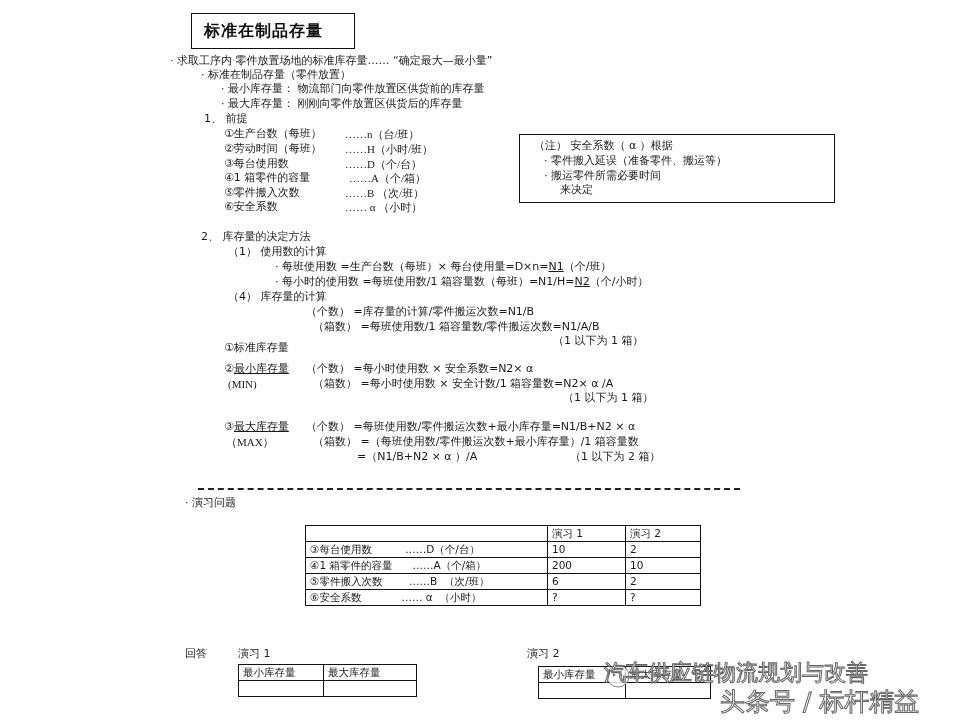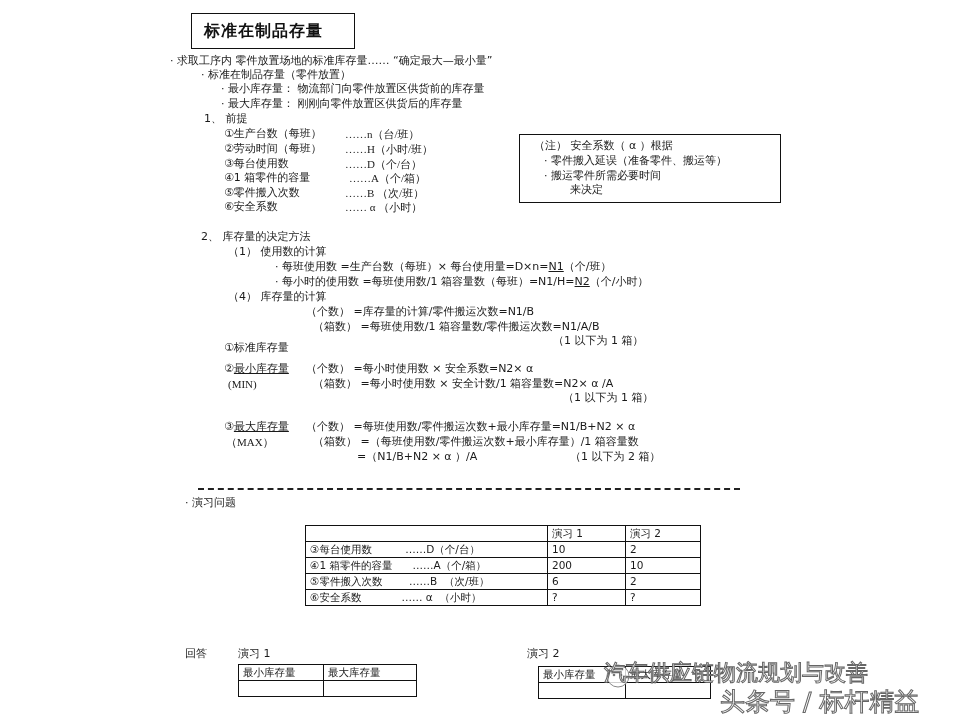--- a/index.html
+++ b/index.html
@@ -5,21 +5,21 @@
   html, body { margin:0; padding:0; background:#ffffff; }
   body { width:960px; height:720px; position:relative; overflow:hidden;
          font-family:"DejaVu Sans", "Liberation Sans", sans-serif; color:#111; }
   .abs { position:absolute; white-space:nowrap; }
   .t { font-size:11px; line-height:14px; color:#1a1a1a; }
   .serif { font-family:"Liberation Serif", "DejaVu Serif", serif; }
   .u { text-decoration:underline; }
   #title-box { left:191px; top:13px; width:164px; height:36px; border:1.5px solid #111;
                box-sizing:border-box; display:flex; align-items:center; padding-left:12px; }
   #title-box span { font-size:16px; font-weight:bold; letter-spacing:1px; }
-  #note-box { left:519px; top:134px; width:262px; height:69px; border:1.2px solid #111; box-sizing:border-box; }
+  #note-box { left:519px; top:134px; width:316px; height:69px; border:1.2px solid #111; box-sizing:border-box; }
   #dash { left:198px; top:488px; width:542px; height:0; border-top:2px dashed #222; }
   table.grid { border-collapse:collapse; position:absolute; }
   table.grid td { border:1px solid #111; font-size:10.5px; line-height:13px; padding:1px 4px; color:#1a1a1a; white-space:nowrap; }
   #exercise-table { left:305px; top:525px; }
   .wm { position:absolute; font-family:"DejaVu Sans", sans-serif; color:rgba(255,255,255,0.85);
         -webkit-text-stroke:1px #666; white-space:nowrap; }
 </style>
 </head>
 <body>
 
@@ -45,21 +45,21 @@
   <div class="abs t" style="left:224px;top:186px;">⑤零件搬入次数</div>
   <div class="abs t serif" style="left:345px;top:186px;">……B  （次/班）</div>
   <div class="abs t" style="left:224px;top:200px;">⑥安全系数</div>
   <div class="abs t serif" style="left:345px;top:200px;">…… α  （小时）</div>
 </div>
 
 <div id="note-box" class="abs">
   <div class="abs t" style="left:14px;top:4px;">（注） 安全系数（ α ）根据</div>
   <div class="abs t" style="left:24px;top:19px;">· 零件搬入延误（准备零件、搬运等）</div>
   <div class="abs t" style="left:24px;top:34px;">· 搬运零件所需必要时间</div>
-  <div class="abs t" style="left:50px;top:48px;">来决定</div>
+  <div class="abs t" style="left:40px;top:48px;">来决定</div>
 </div>
 
 <div class="abs t" style="left:201px;top:230px;">2、 库存量的决定方法</div>
 <div class="abs t" style="left:228px;top:245px;">（1） 使用数的计算</div>
 <div class="abs t" style="left:275px;top:260px;">
   <span>· 每班使用数  =生产台数（每班）× 每台使用量=D×n=</span><span class="u">N1</span><span>（个/班）</span>
 </div>
 <div class="abs t" style="left:275px;top:275px;">
   <span>· 每小时的使用数  =每班使用数/1 箱容量数（每班）=N1/H=</span><span class="u">N2</span><span>（个/小时）</span>
 </div>

